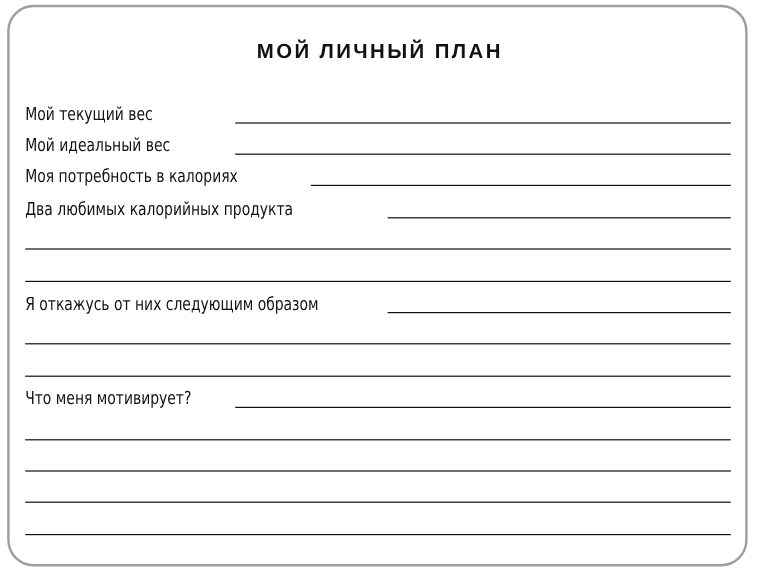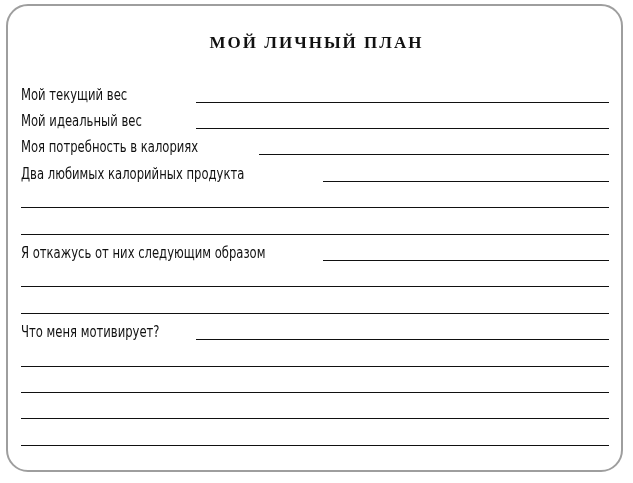--- a/index.html
+++ b/index.html
@@ -4,21 +4,21 @@
   <style>
     html, body { margin: 0; padding: 0; background: #ffffff; }
     body { width: 633px; height: 483px; position: relative; overflow: hidden; }
     .card {
       position: absolute; left: 6px; top: 4px; width: 617px; height: 468px;
       border: 2px solid #9e9e9e; border-radius: 22px; box-sizing: border-box;
       background: #fff;
     }
     .title {
       position: absolute; left: 0; width: 633px; top: 33px; text-align: center;
-      font-family: Liberation Serif, serif; font-weight: bold;
+      font-family: Liberation Sans, sans-serif; font-weight: bold;
       font-size: 17px; letter-spacing: 2px; color: #111;
     }
     .label {
       position: absolute; left: 21px;
       font-family: "DejaVu Sans Condensed", "DejaVu Sans", "Liberation Sans", sans-serif;
       font-stretch: condensed;
       font-size: 15px; color: #111; white-space: nowrap;
       transform: scaleX(0.86); transform-origin: left center;
     }
     .line {

